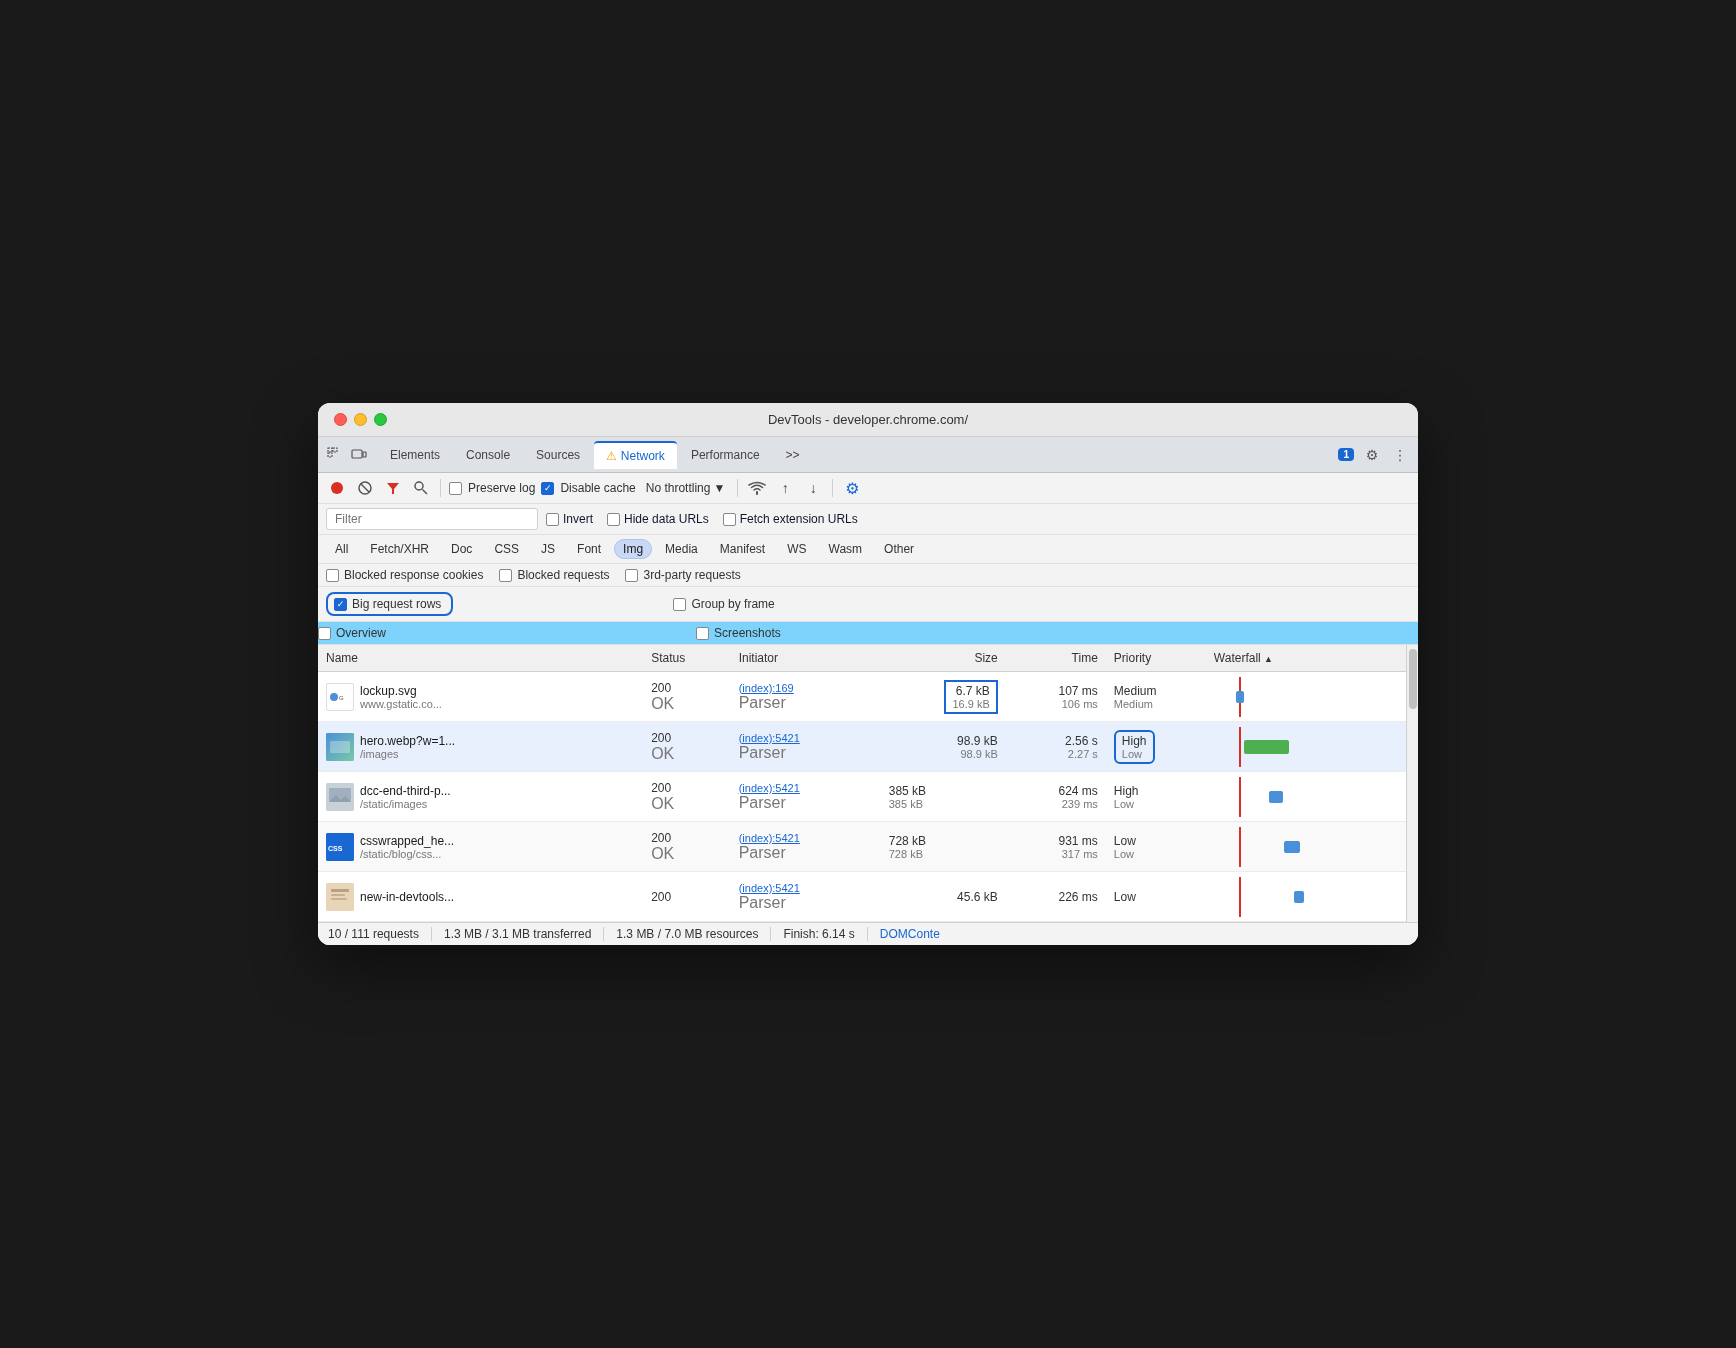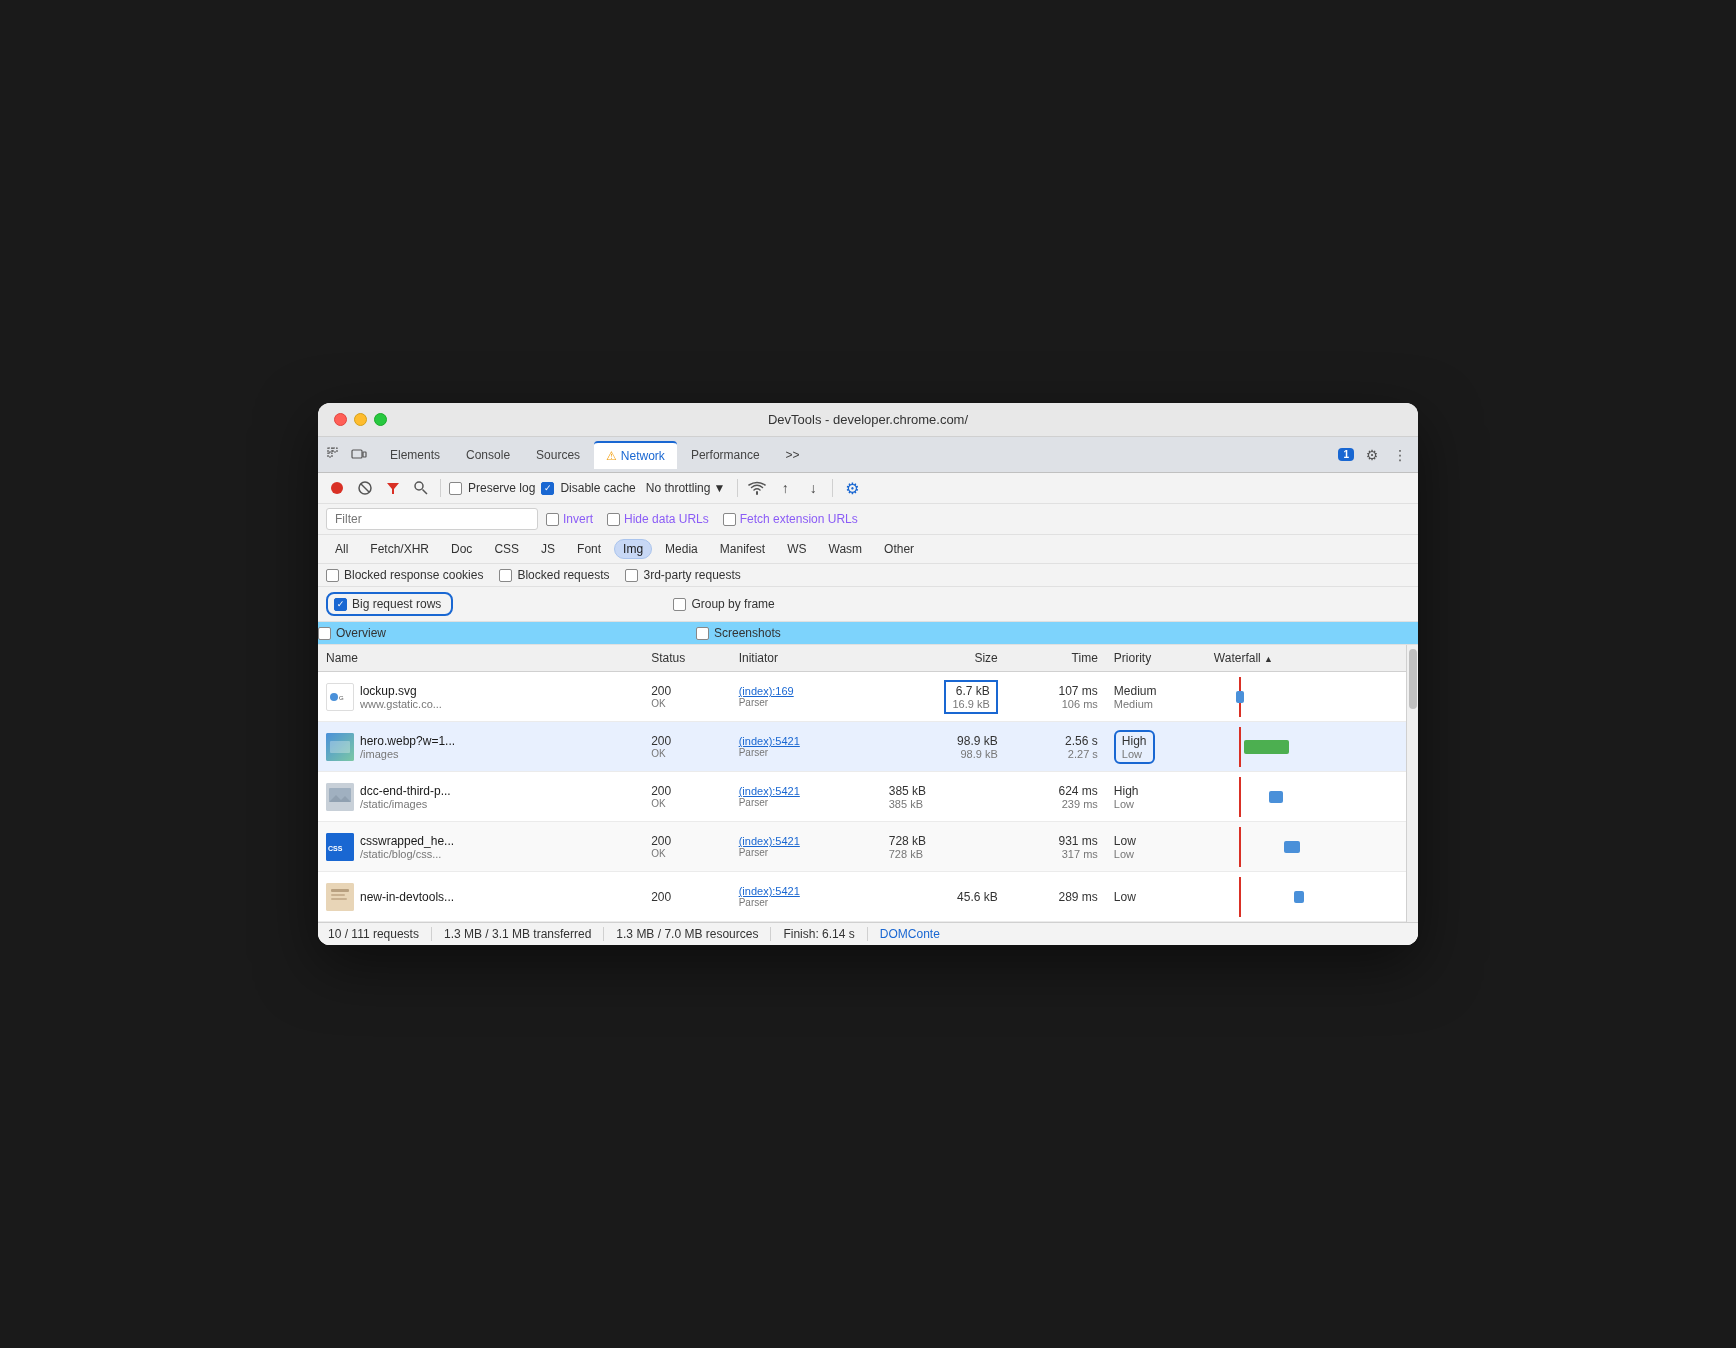--- a/index.html
+++ b/index.html
@@ -192,21 +192,21 @@
     .filter-checkbox-group {
       display: flex;
       align-items: center;
       gap: 14px;
     }
     .filter-checkbox {
       display: flex;
       align-items: center;
       gap: 4px;
       font-size: 12px;
-      color: #8b5cf6;
+      color: #0f172a;
       cursor: pointer;
     }
     
     .type-filter-bar {
       display: flex;
       align-items: center;
       padding: 4px 8px;
       background: #f3f3f3;
       border-bottom: 1px solid #e0e0e0;
       gap: 4px;
@@ -321,21 +321,21 @@
     }
     .file-name {
       font-size: 12px;
       color: #1a1a1a;
     }
     .file-domain {
       font-size: 11px;
       color: #777;
     }
     .status-ok { color: #333; }
-    .status-sub { color: #777; font-size: 10px; }
+    .status-sub { color: #777; font-size: 16px; }
     .link-blue { color: #1967d2; cursor: pointer; text-decoration: underline; font-size: 11px; }
     .size-main { color: #333; }
     .size-sub { color: #777; font-size: 11px; }
     .time-main { color: #333; }
     .time-sub { color: #777; font-size: 11px; }
     .priority-main { color: #333; }
     .priority-sub { color: #777; font-size: 11px; }
     .size-highlight {
       border: 2px solid #1967d2;
       border-radius: 0;
@@ -824,21 +824,21 @@
                 <div class="status-sub"></div>
               </td>
               <td>
                 <div class="link-blue">(index):5421</div>
                 <div class="status-sub">Parser</div>
               </td>
               <td style="text-align:right;">
                 <div class="size-main">45.6 kB</div>
               </td>
               <td style="text-align:right;">
-                <div class="time-main">289 ms</div>
+                <div class="time-main">226 ms</div>
               </td>
               <td>
                 <div class="priority-main">Low</div>
               </td>
               <td>
                 <div class="wf-bar-container">
                   <div class="wf-red-line"></div>
                   <div class="wf-bar" style="left:80px;width:10px;background:#4a90d9;height:12px;"></div>
                 </div>
               </td>

